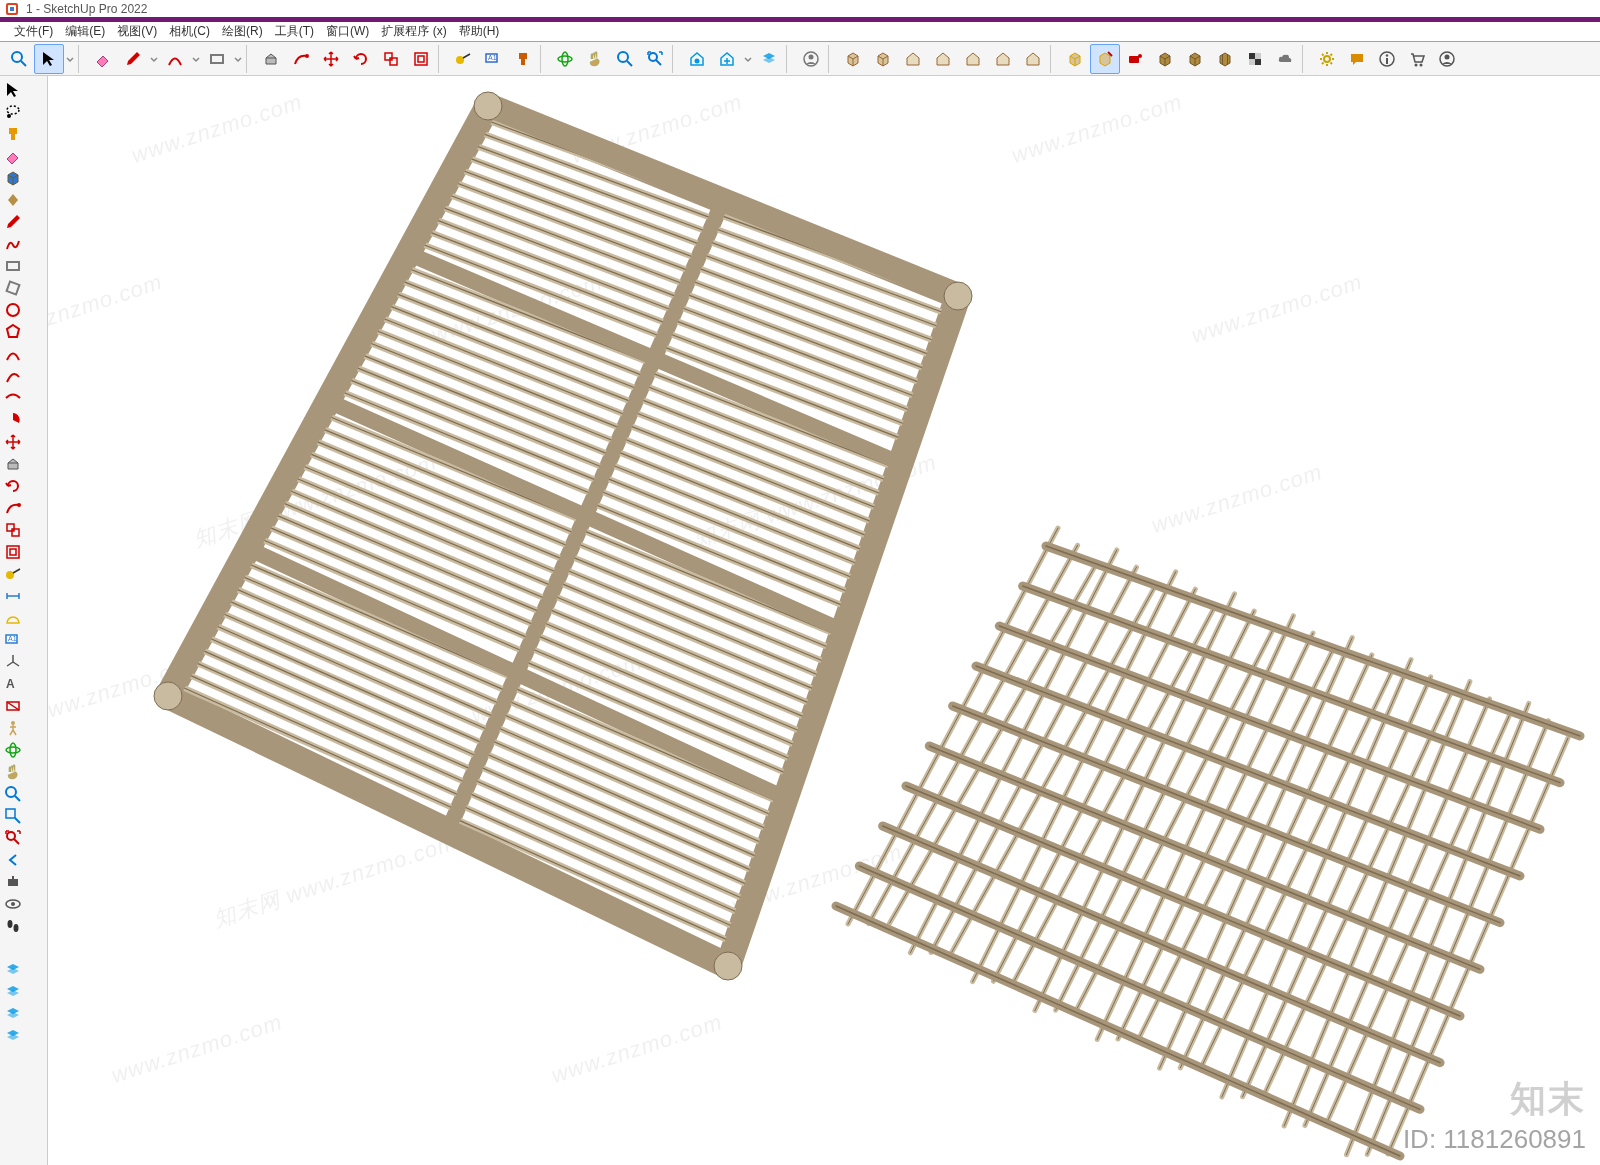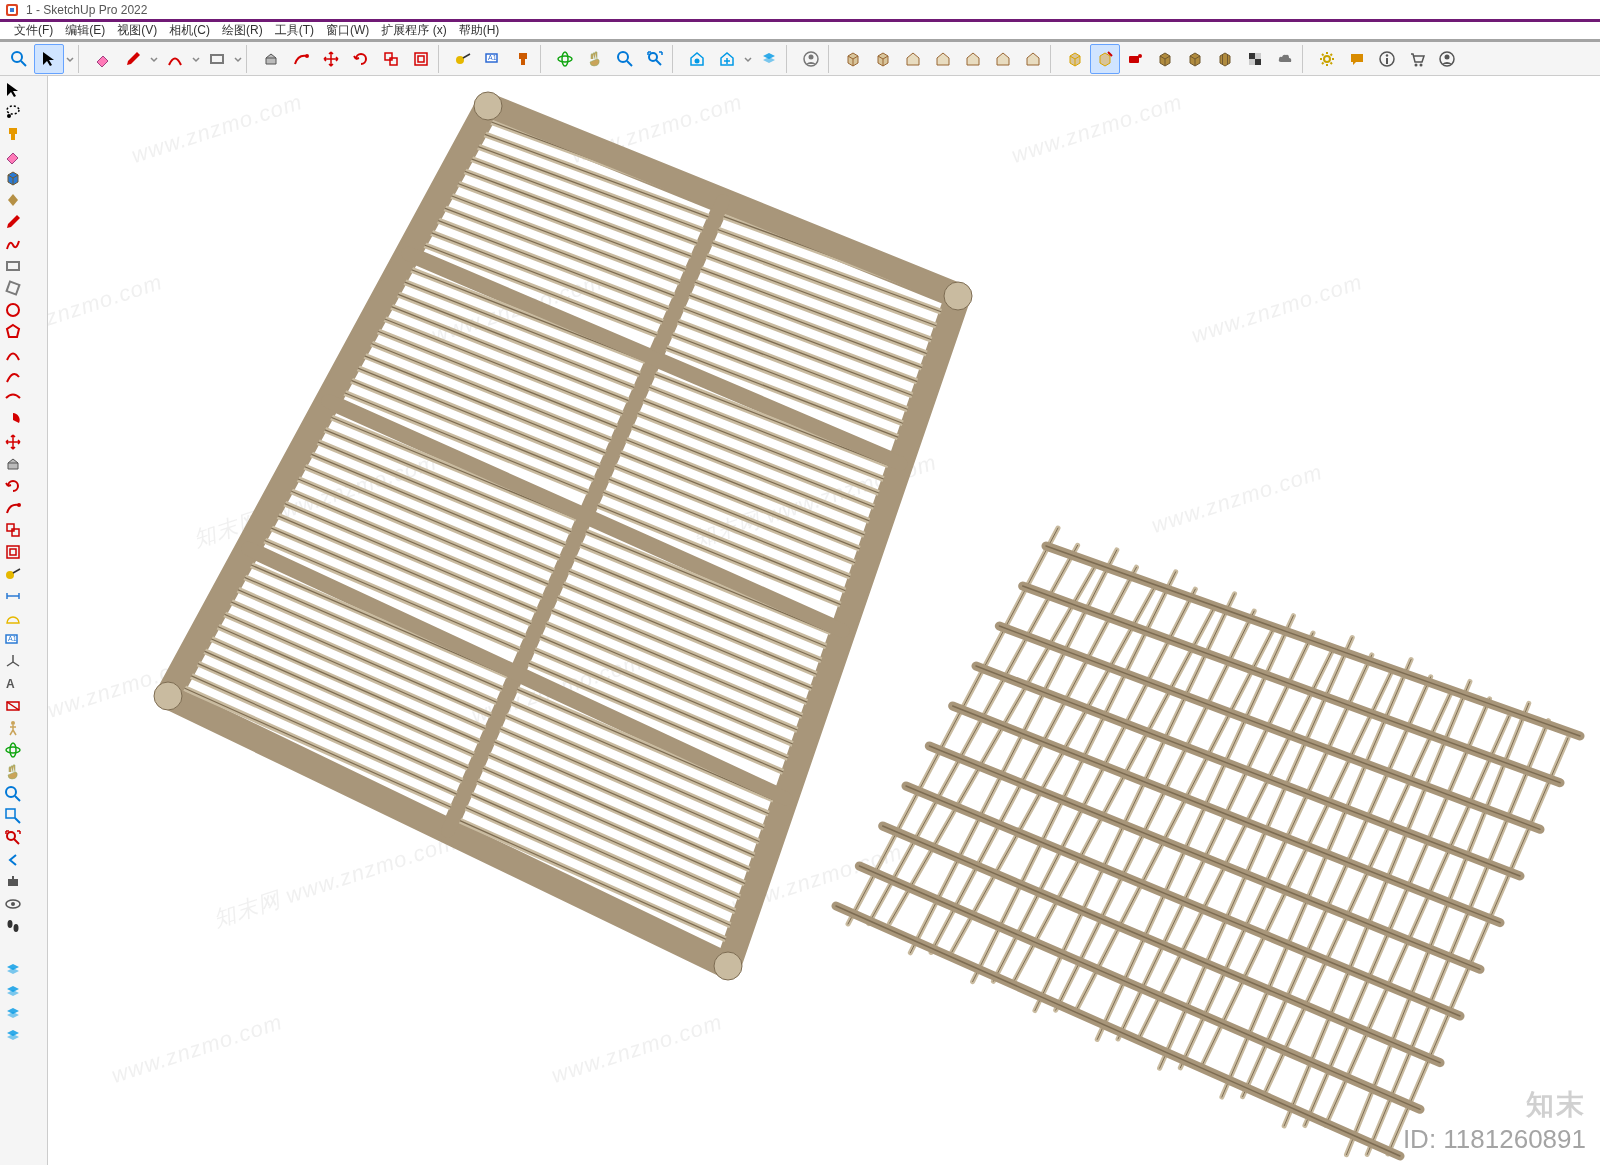--- a/index.html
+++ b/index.html
@@ -1,24 +1,24 @@
 <!DOCTYPE html>
 <html><head>
 <meta charset="utf-8">
 <style>
   * { box-sizing: border-box; margin: 0; padding: 0; }
   body { width: 1600px; height: 1165px; font-family: "Microsoft YaHei", Tahoma, sans-serif; font-size: 12px; background: #fff; overflow: hidden; position: relative; }
 
   
-  .titlebar { height: 22px; background: #fff; display: flex; align-items: center; padding-left: 4px; border-bottom: 3px solid #701a75; }
+  .titlebar { height: 22px; background: #fff; display: flex; align-items: center; padding-left: 4px; border-bottom: 5px solid #701a75; }
   .app-icon { width: 16px; height: 16px; margin-right: 6px; display: inline-flex; align-items: center; justify-content: center; }
   .title-text { color: #555; font-size: 12px; }
 
   
-  .menubar { height: 20px; background: #fff; display: flex; align-items: center; padding-left: 8px; border-bottom: 3px solid #a3a3a3; }
+  .menubar { height: 20px; background: #fff; display: flex; align-items: center; padding-left: 8px; border-bottom: 1px solid #a3a3a3; }
   .menu-item { padding: 2px 6px; color: #333; cursor: default; }
 
   
   .toolbar-top { height: 34px; background: #f5f5f5; border-bottom: 1px solid #ccc; display: flex; align-items: center; padding: 0 4px; gap: 0; }
   .tb-btn { width: 30px; height: 30px; display: inline-flex; align-items: center; justify-content: center; border: 1px solid transparent; border-radius: 2px; position: relative; }
   .tb-sep { width: 8px; height: 28px; border-left: 1px solid #c8c8c8; margin: 0 2px; }
   .tb-btn.active { background: #d0e4ff; border-color: #66a3ff; }
 
   
   .workspace { position: absolute; top: 76px; left: 0; right: 0; bottom: 0; display: flex; }
@@ -28,21 +28,21 @@
   .tl-btn { width: 22px; height: 22px; display: inline-flex; align-items: center; justify-content: center; border: 1px solid transparent; }
 
   
   .viewport { flex: 1; background: #fff; position: relative; overflow: hidden; }
 
   
   .wm { position: absolute; color: rgba(170,170,170,0.18); font-size: 22px; font-style: italic; transform: rotate(-18deg); user-select: none; white-space: nowrap; letter-spacing: 1px; }
 
   
   .zm-brand { position: absolute; right: 14px; bottom: 10px; text-align: right; color: rgba(90,90,90,0.55); }
-  .zm-brand .zh { font-size: 28px; font-weight: 600; letter-spacing: 2px; color: rgba(120,120,120,0.35); }
+  .zm-brand .zh { font-size: 36px; font-weight: 600; letter-spacing: 2px; color: rgba(120,120,120,0.35); }
   .zm-brand .id { font-size: 26px; color: rgba(90,90,90,0.55); }
 
   
   .panel-svg { position: absolute; }
 
   
   .ic svg { display: block; }
 </style>
 </head>
 <body>

